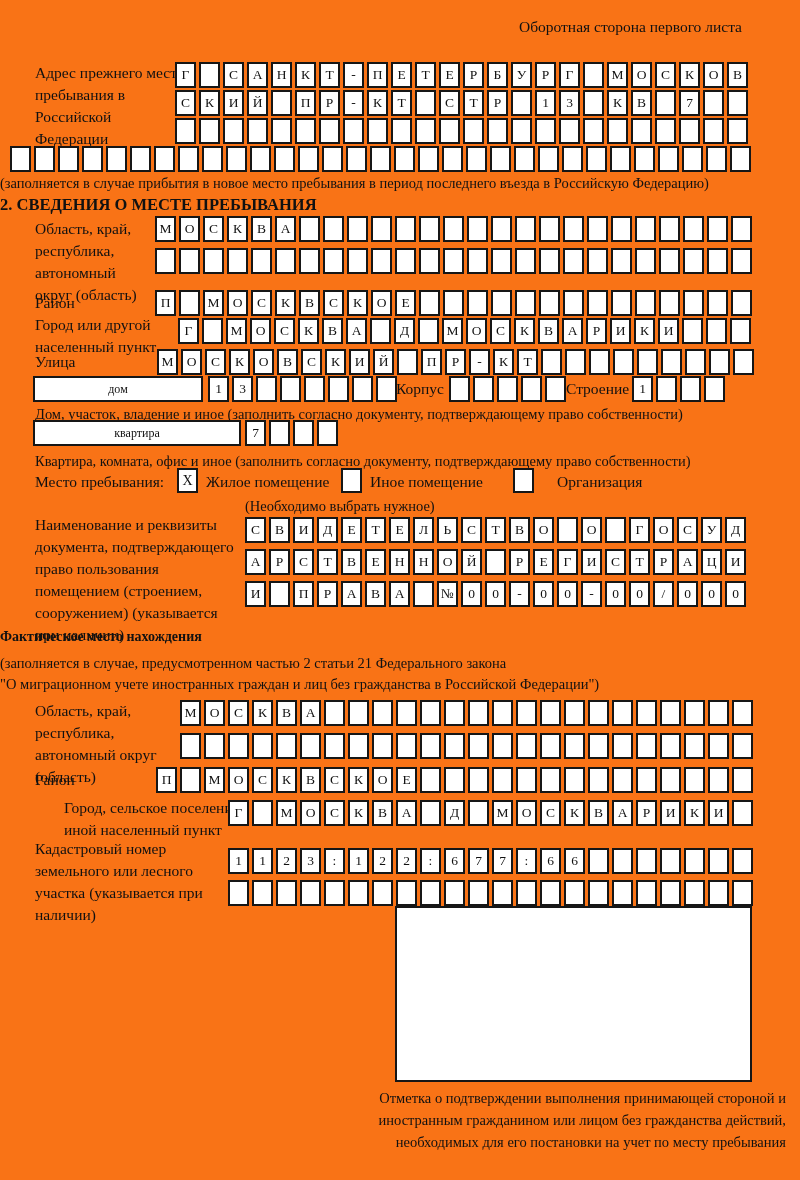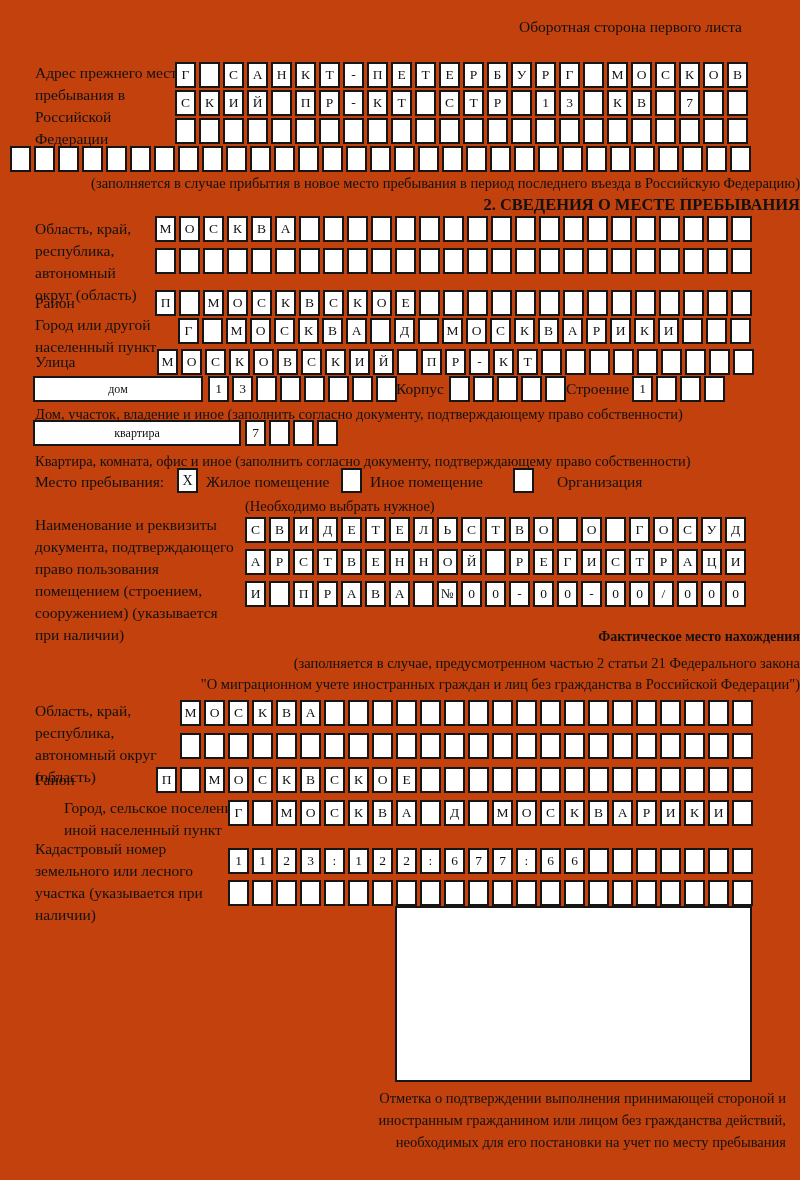--- a/index.html
+++ b/index.html
@@ -1,21 +1,21 @@
 <!DOCTYPE html>
 <html><head>
 <meta charset="utf-8">
 <style>
   html,body{margin:0;padding:0;background:#fff;}
-  .page{position:relative;width:800px;height:1180px;background:#c2410c;
+  .page{position:relative;width:800px;height:1180px;background:#f97316;
         font-family:"Liberation Serif","DejaVu Serif",serif;color:#111;overflow:hidden;}
   .abs{position:absolute;}
   .lbl{font-size:15.5px;line-height:22px;}
   .note{font-size:14.5px;line-height:21px;}
-  .center{left:0;width:800px;text-align:right;}
+  .center{left:0;width:800px;text-align:left;}
   .title{font-weight:bold;font-size:16.5px;}
   .cellrow{display:flex;}
   .cell{flex:none;width:17px;height:22px;border:2px solid #161616;margin-right:3px;
         font-size:13.5px;line-height:22px;text-align:center;background:#fff;}
   .widebox{border:2px solid #161616;height:22px;line-height:22px;text-align:center;
            font-size:12px;background:#fff;}
   .cb{display:inline-block;box-sizing:content-box;width:17px;height:21px;border:2px solid #161616;
       text-align:center;font-size:14px;line-height:21px;vertical-align:middle;background:#fff;}
   .stampbox{border:2px solid #161616;background:#fff;}
 </style>

